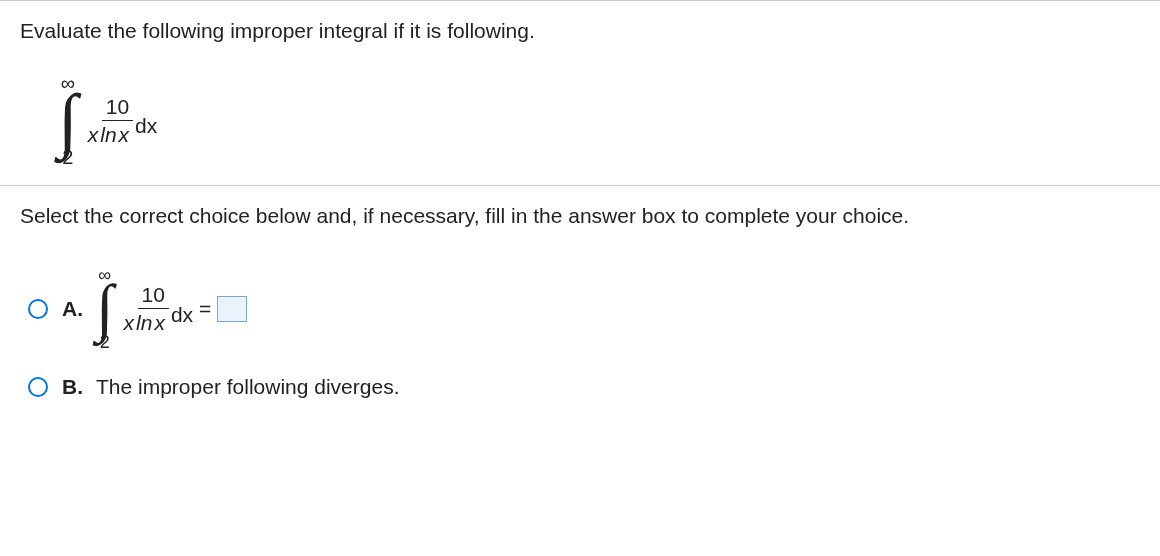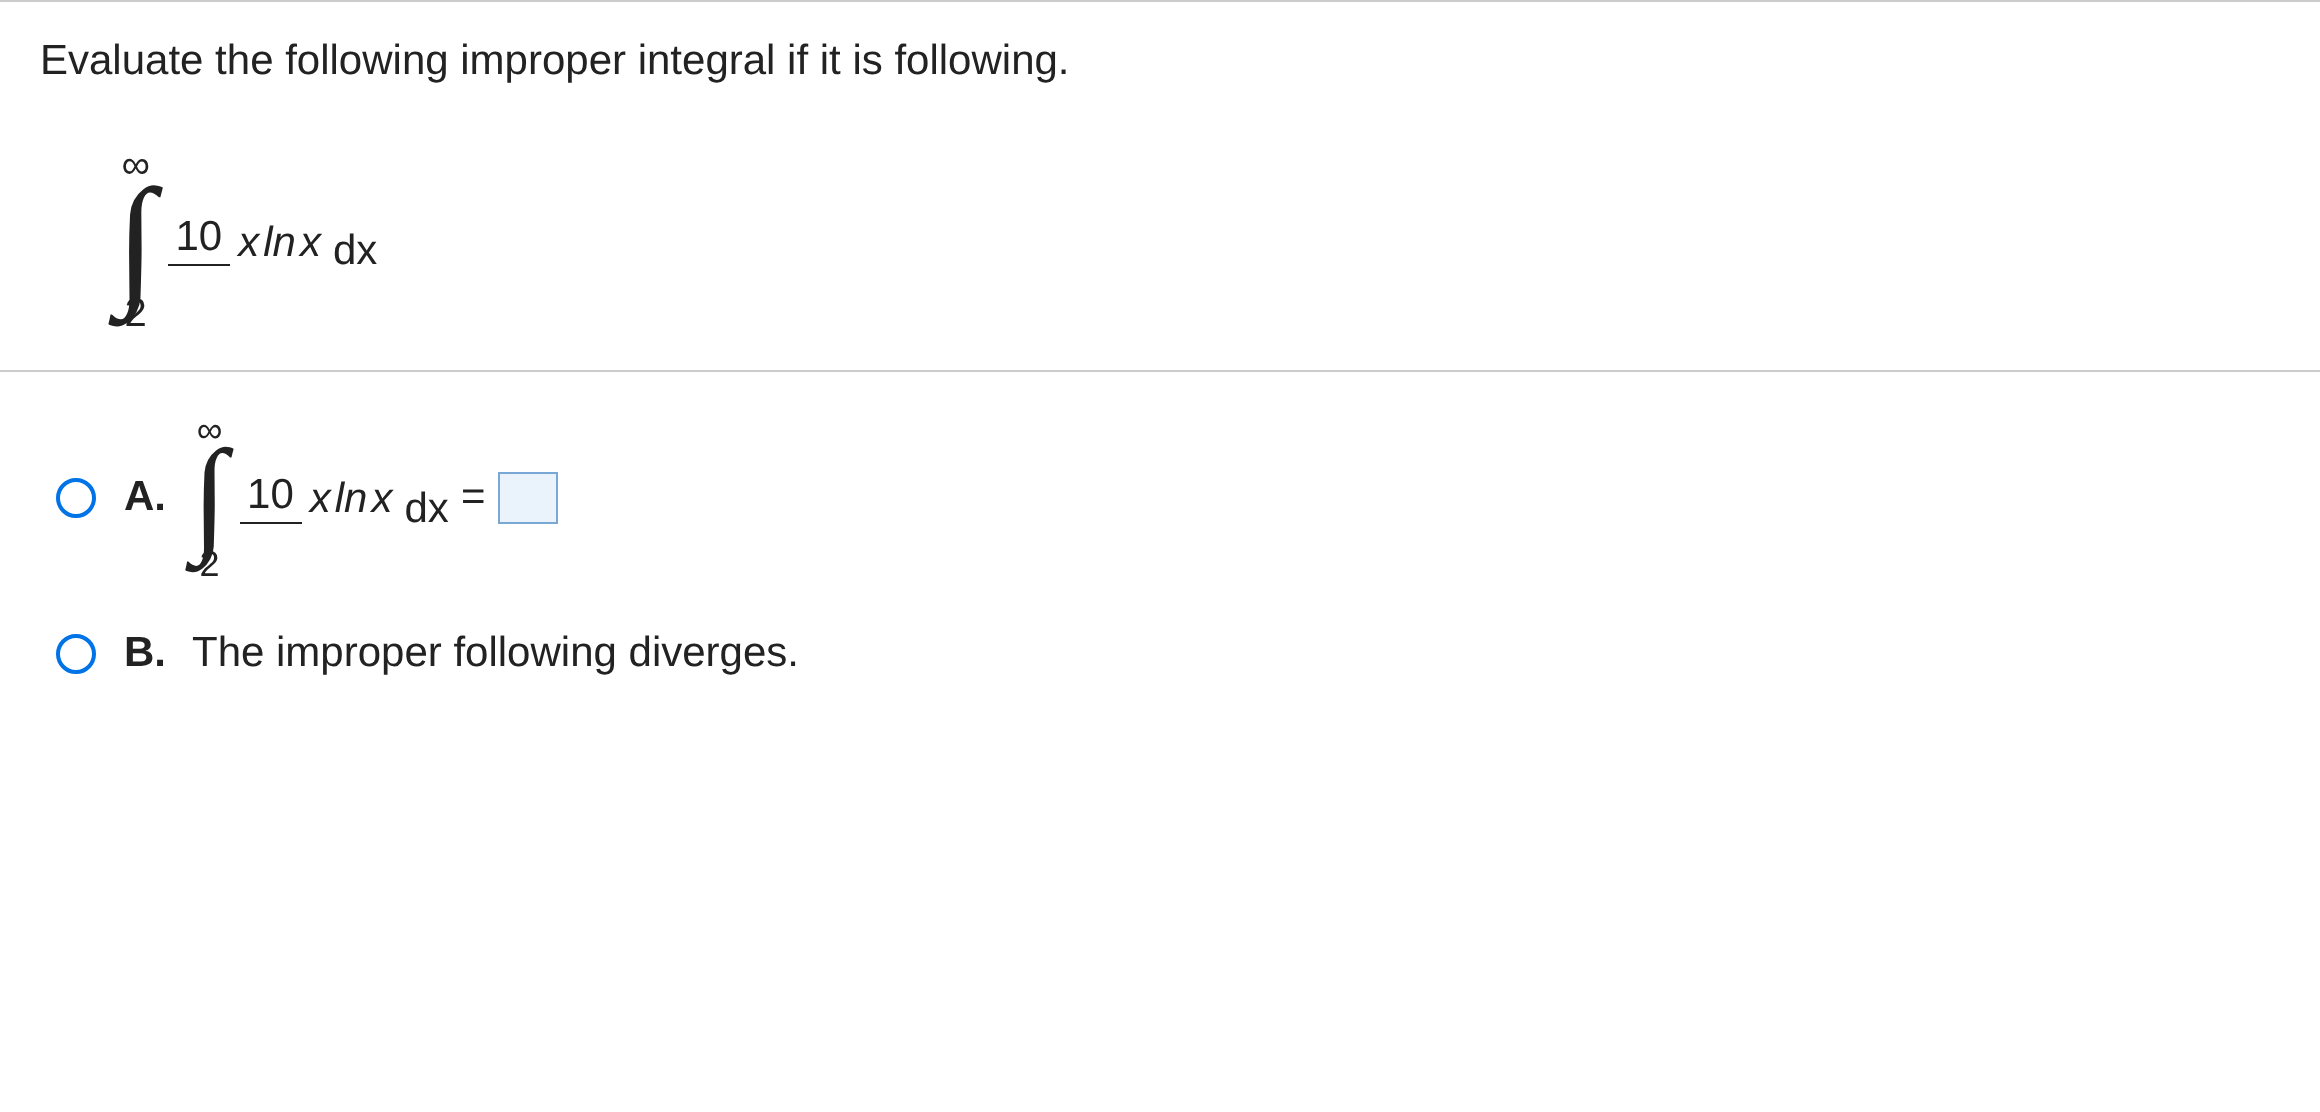--- a/index.html
+++ b/index.html
@@ -49,21 +49,22 @@
       line-height: 0.7;
       font-family: "Times New Roman", serif;
       margin: 6px 0;
     }
     .int-lower {
       font-size: 20px;
       margin-top: -4px;
     }
     .frac {
       display: inline-flex;
-      align-items: center;
+      flex-direction: column;
+      align-items: flex-end;
       vertical-align: middle;
       margin: 0 2px 0 6px;
       line-height: 1.1;
     }
     .frac-num {
       border-bottom: 1.5px solid #222;
       padding: 0 4px 2px 4px;
       text-align: center;
       font-size: 21px;
     }
@@ -155,20 +156,23 @@
         <div class="frac-den">
           <span>x</span><span class="thin-space"></span><span>ln</span><span class="thin-space"></span><span>x</span>
         </div>
       </div>
       <span class="dx">dx</span>
     </div>
   </div>
 
   <div class="divider"></div>
 
+  <div class="instruction">
+    <span>Select the correct choice below and, if necessary, fill in the answer box to complete your choice.</span>
+  </div>
 
   <div class="choices">
 
     <div class="choice-row">
       <div class="radio-outer"></div>
       <span class="choice-letter">A.</span>
       <div class="choice-content">
         <div class="integral integral-small">
           <div class="int-outer">
             <div class="int-upper">∞</div>

